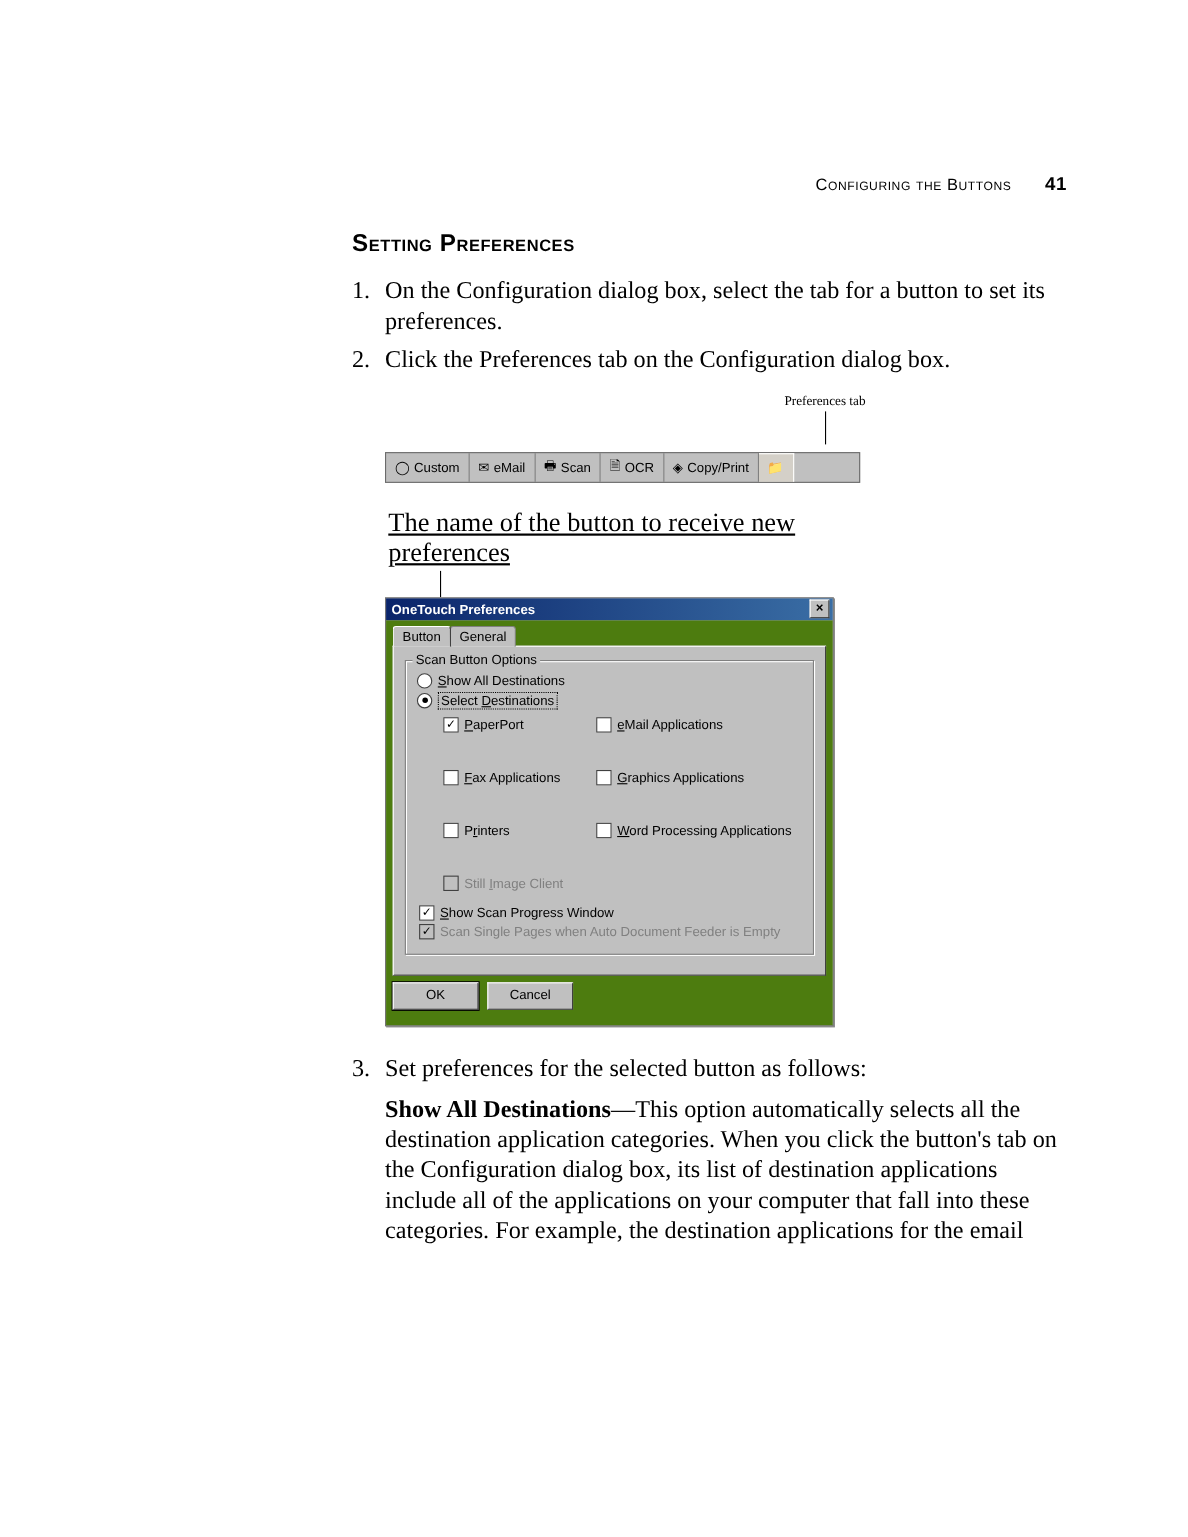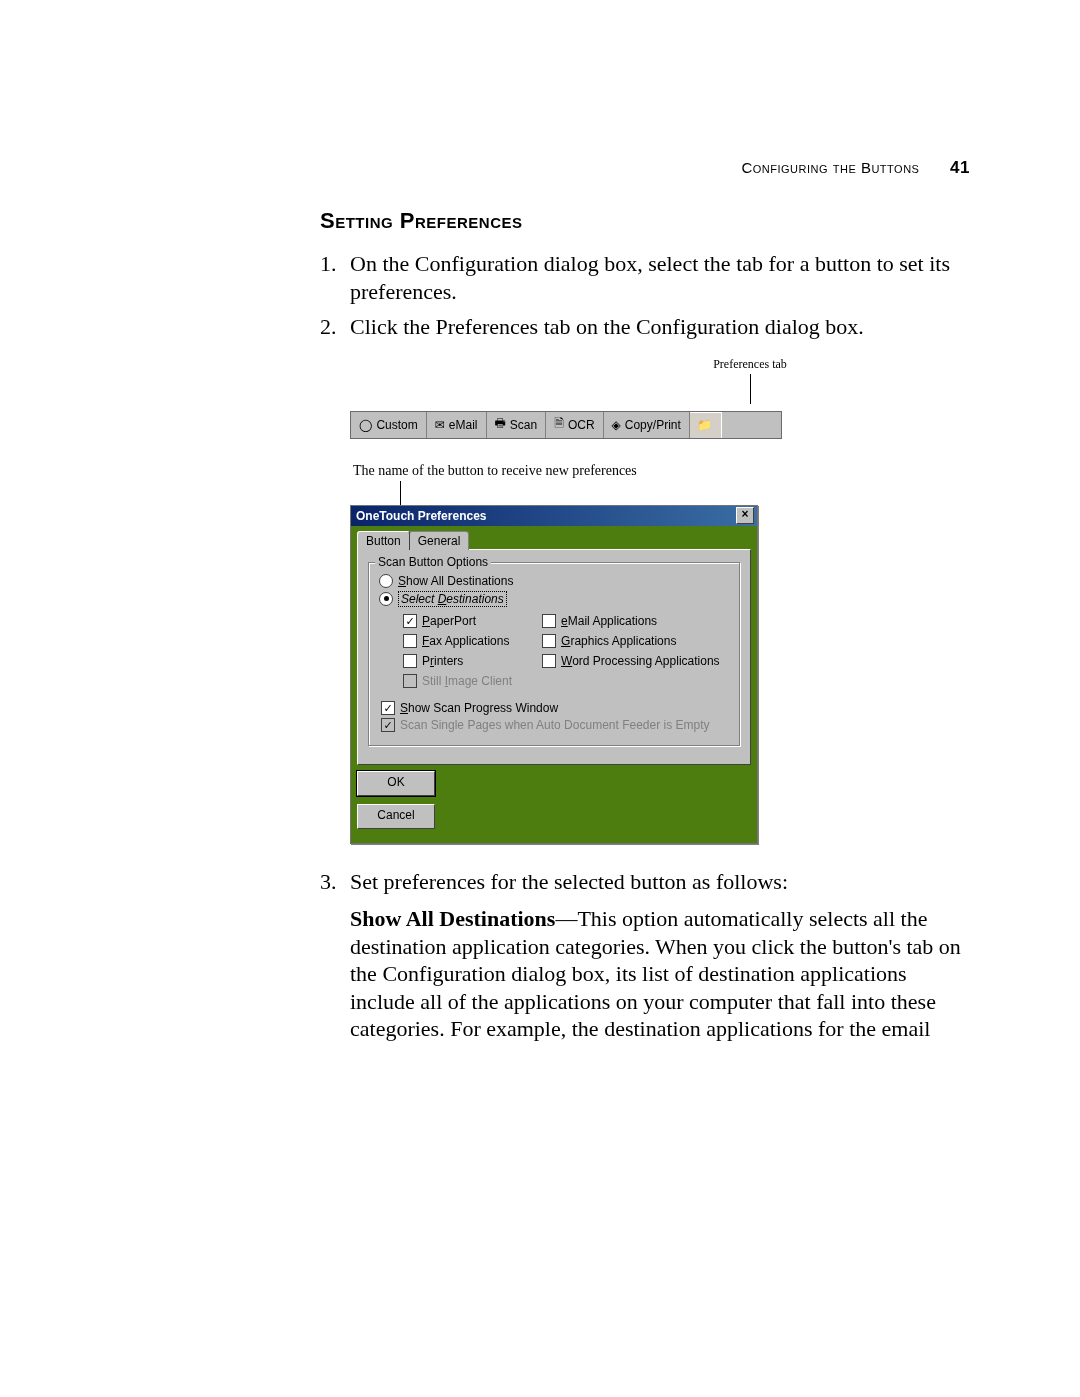--- a/index.html
+++ b/index.html
@@ -114,23 +114,24 @@
     text-align:center;
   }
   .callout1 .line {
     width:1px; height:30px; background:#000; margin: 2px auto 0 auto;
   }
   
   .callout-wrap2 {
     width: 410px;
   }
   .callout2-label {
-    font-size: 14px;
+    font-size: 24px;
     margin-bottom:2px;
     padding-left:3px;
+    text-decoration:underline;
   }
   .callout2-line {
     width:1px; height:24px; background:#000; margin-left:50px;
   }
   .dialog {
     width: 406px;
     border: 1px solid #737373;
     background: #c0c0c0;
     font-family: Tahoma, Arial, sans-serif;
     font-size: 12px;
@@ -222,26 +223,26 @@
     font-size:10px;line-height:10px;
   }
   .chk.sel::after{content:"✓";color:#000;font-size:11px;}
   .chk.disabled{background:#c0c0c0;}
   .dest-cols {
     display:flex;
     gap:30px;
     margin-left:24px;
     margin-top:4px;
   }
-  .dest-cols .col { display:flex;flex-direction:column; }
+  .dest-cols .col { display:flex;flex-direction:column;gap:28px; }
   .disabled-text { color:#808080; }
-  .dotted { border:1px dotted #000; padding:0 2px;font-style:italic;}
+  .dotted { border:1px dotted #000; padding:0 2px;}
   .after-group { margin-top:10px; margin-left:2px;}
   .btn-row {
-    display:flex; justify-content:flex-start; gap:8px; padding:6px 8px 8px 0;flex-direction:column;
+    display:flex; justify-content:flex-start; gap:8px; padding:6px 8px 8px 0;
   }
   .winbtn {
     width:76px; height:23px;
     background:#c0c0c0;
     border:1px solid #fff;
     border-right-color:#404040; border-bottom-color:#404040;
     font-family:Tahoma,Arial,sans-serif;
     font-size:12px;
     text-align:center;
     line-height:21px;

